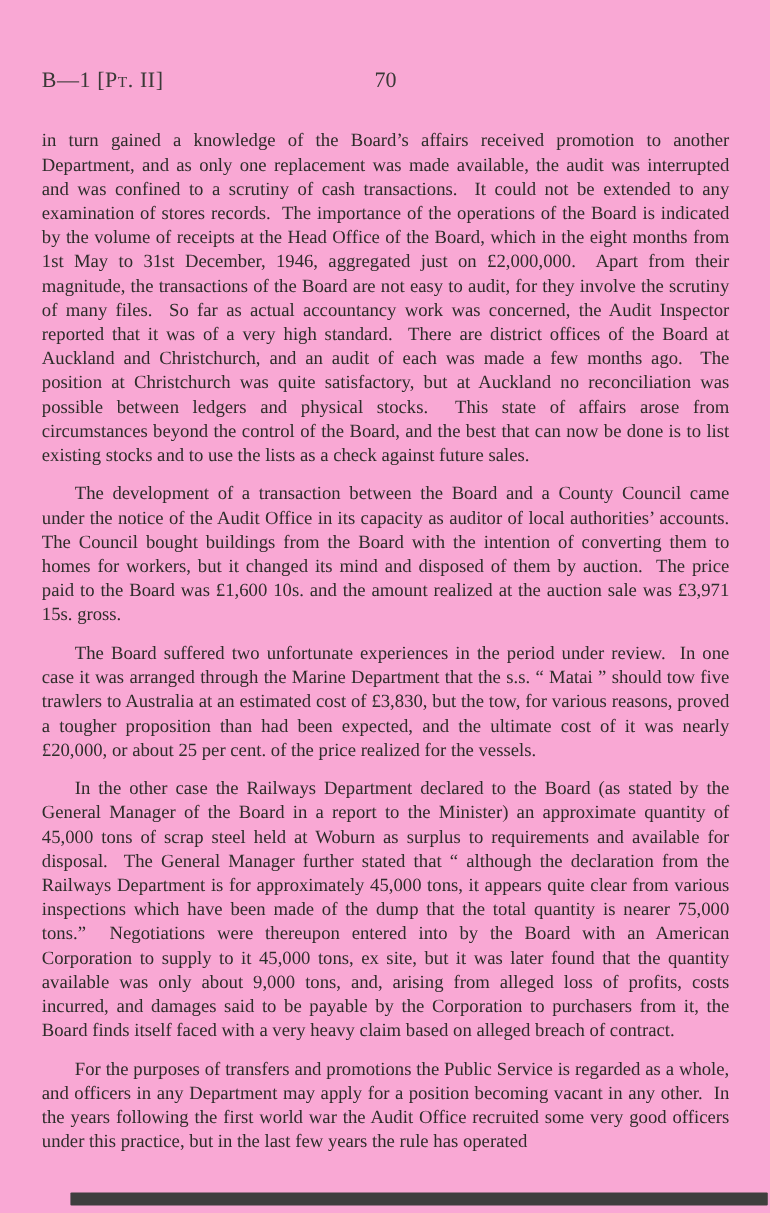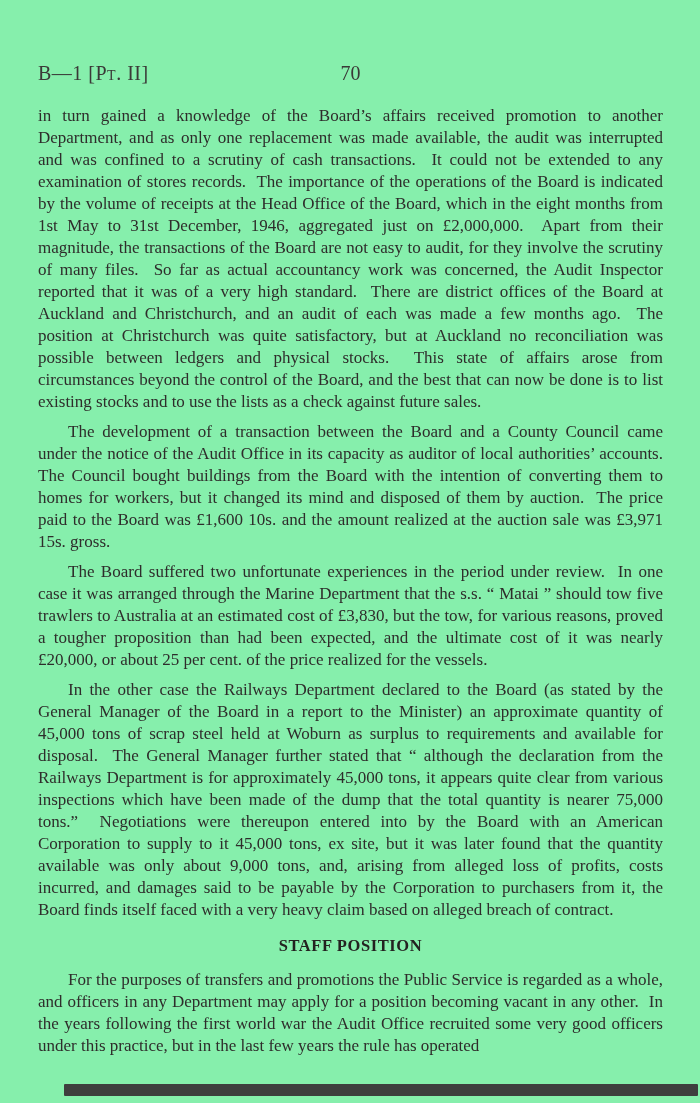--- a/index.html
+++ b/index.html
@@ -4,21 +4,21 @@
 <style>
   html, body {
     margin: 0;
     padding: 0;
     background: #ffffff;
   }
   .page {
     position: relative;
     width: 700px;
     height: 1103px;
-    background: #86efac;
+    background: #f9a8d4;
     overflow: hidden;
     font-family: "Liberation Serif", "DejaVu Serif", serif;
     color: #2e2d2b;
   }
   .page-header {
     position: absolute;
     top: 62px;
     left: 38px;
     right: 37px;
     height: 26px;
@@ -42,21 +42,21 @@
   .body-text {
     position: absolute;
     top: 104px;
     left: 38px;
     width: 625px;
     font-size: 17px;
     line-height: 22px;
     text-align: justify;
   }
   .para {
-    margin: 1px 0 8px 0;
+    margin: 13px 0 8px 0;
     text-indent: 30px;
     white-space: pre-wrap;
   }
   .para.no-indent {
     text-indent: 0;
   }
   .section-heading {
     margin: 14px 0 12px 0;
     text-align: center;
     font-size: 16.5px;
@@ -82,19 +82,18 @@
   <div class="page-header">
     <span class="report-code">B—1 [Pt. II]</span>
     <span class="page-number">70</span>
   </div>
 
   <div class="body-text">
     <p class="para no-indent">in turn gained a knowledge of the Board’s affairs received promotion to another Department, and as only one replacement was made available, the audit was interrupted and was confined to a scrutiny of cash transactions.  It could not be extended to any examination of stores records.  The importance of the operations of the Board is indicated by the volume of receipts at the Head Office of the Board, which in the eight months from 1st May to 31st December, 1946, aggregated just on £2,000,000.  Apart from their magnitude, the transactions of the Board are not easy to audit, for they involve the scrutiny of many files.  So far as actual accountancy work was concerned, the Audit Inspector reported that it was of a very high standard.  There are district offices of the Board at Auckland and Christchurch, and an audit of each was made a few months ago.  The position at Christchurch was quite satisfactory, but at Auckland no reconciliation was possible between ledgers and physical stocks.  This state of affairs arose from circumstances beyond the control of the Board, and the best that can now be done is to list existing stocks and to use the lists as a check against future sales.</p>
     <p class="para">The development of a transaction between the Board and a County Council came under the notice of the Audit Office in its capacity as auditor of local authorities’ accounts. The Council bought buildings from the Board with the intention of converting them to homes for workers, but it changed its mind and disposed of them by auction.  The price paid to the Board was £1,600 10s. and the amount realized at the auction sale was £3,971 15s. gross.</p>
     <p class="para">The Board suffered two unfortunate experiences in the period under review.  In one case it was arranged through the Marine Department that the s.s. “ Matai ” should tow five trawlers to Australia at an estimated cost of £3,830, but the tow, for various reasons, proved a tougher proposition than had been expected, and the ultimate cost of it was nearly £20,000, or about 25 per cent. of the price realized for the vessels.</p>
     <p class="para">In the other case the Railways Department declared to the Board (as stated by the General Manager of the Board in a report to the Minister) an approximate quantity of 45,000 tons of scrap steel held at Woburn as surplus to requirements and available for disposal.  The General Manager further stated that “ although the declaration from the Railways Department is for approximately 45,000 tons, it appears quite clear from various inspections which have been made of the dump that the total quantity is nearer 75,000 tons.”  Negotiations were thereupon entered into by the Board with an American Corporation to supply to it 45,000 tons, ex site, but it was later found that the quantity available was only about 9,000 tons, and, arising from alleged loss of profits, costs incurred, and damages said to be payable by the Corporation to purchasers from it, the Board finds itself faced with a very heavy claim based on alleged breach of contract.</p>
-    <h2 class="section-heading">STAFF POSITION</h2>
     <p class="para">For the purposes of transfers and promotions the Public Service is regarded as a whole, and officers in any Department may apply for a position becoming vacant in any other.  In the years following the first world war the Audit Office recruited some very good officers under this practice, but in the last few years the rule has operated</p>
   </div>
 
   <div class="scan-bar"></div>
 
 </div>
 
 </body></html>

